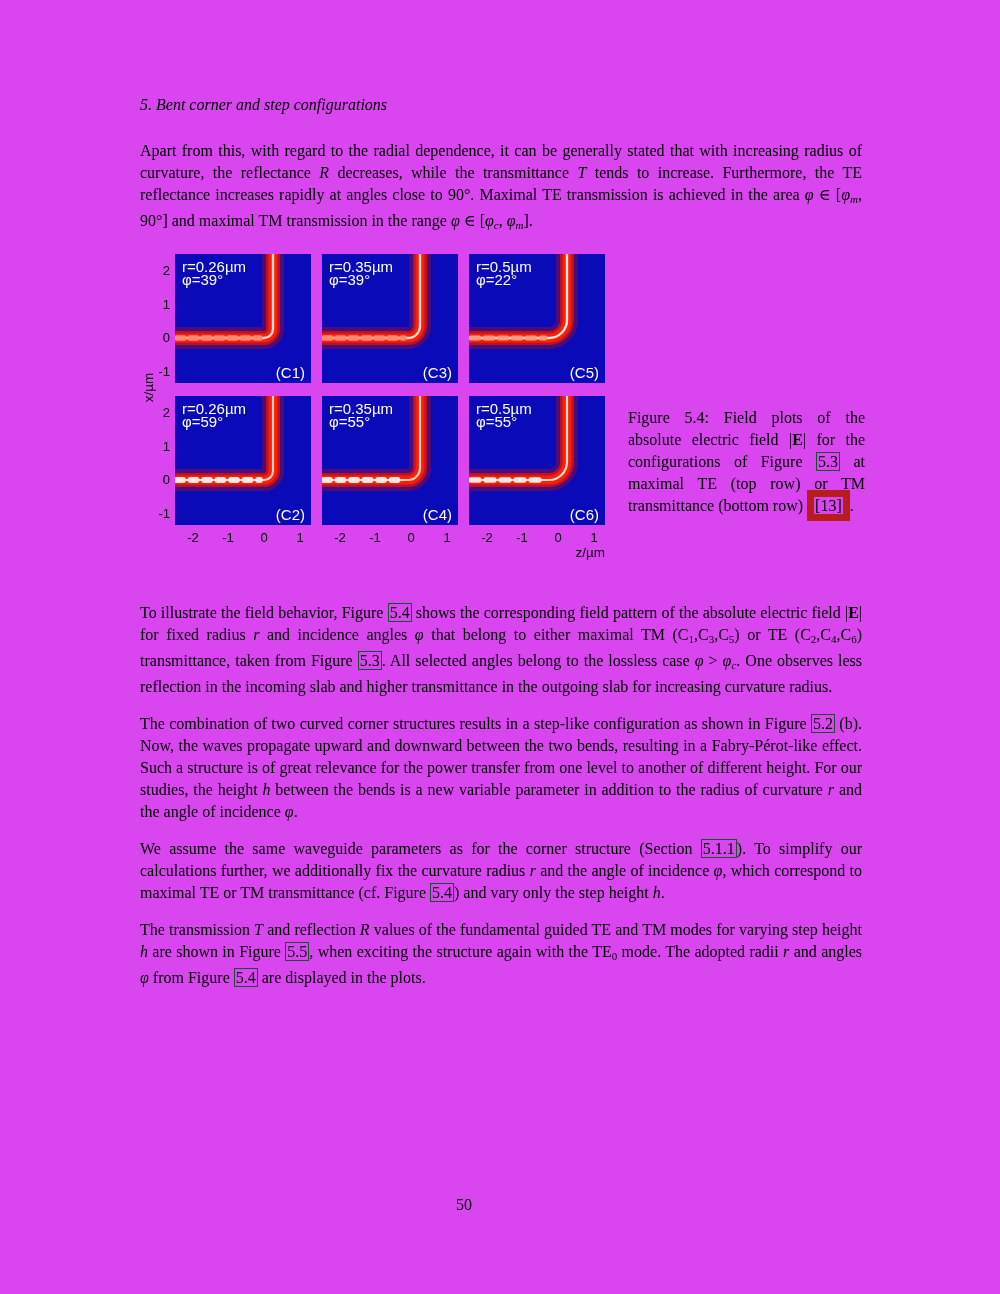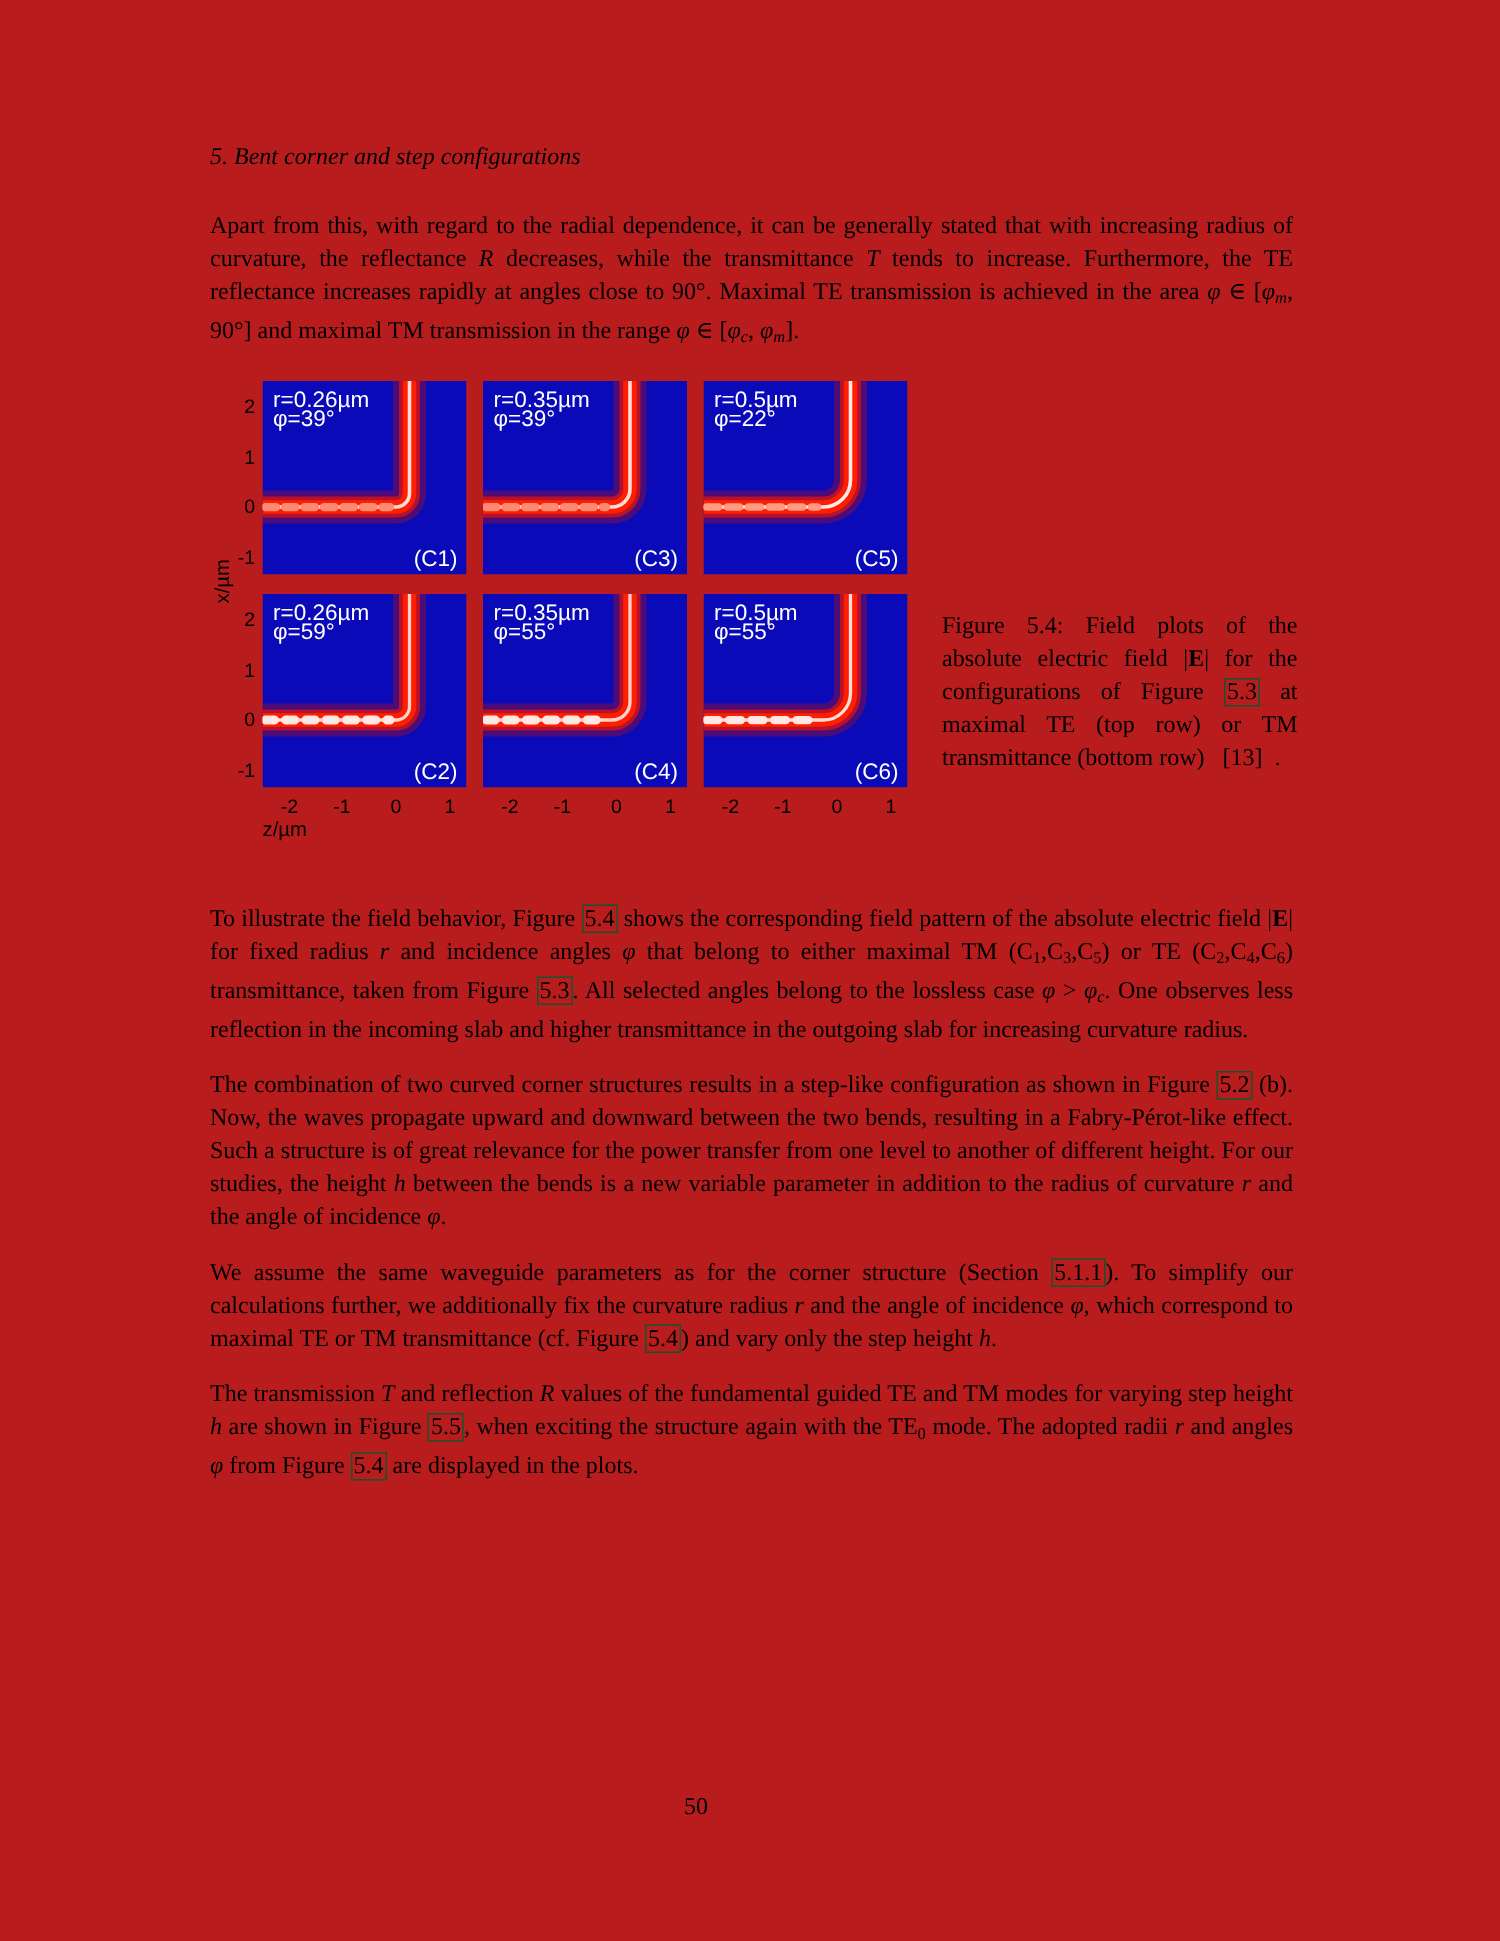--- a/index.html
+++ b/index.html
@@ -2,21 +2,21 @@
 <html><head>
 <meta charset="utf-8">
 <title>Paper page</title>
 <style>
   * { box-sizing: border-box; }
   html, body { margin: 0; padding: 0; }
   body {
     width: 1000px; height: 1294px; background: #ffffff; color: #000;
     font-family: "Liberation Serif", "DejaVu Serif", serif;
   }
-  .page { position: relative; width: 1000px; height: 1294px; overflow: hidden; background:#b91c1c; }
+  .page { position: relative; width: 1000px; height: 1294px; overflow: hidden; background:#d946ef; }
   .content { position: absolute; left: 140px; top: 96px; width: 722px; }
 
   .running-head { font-style: italic; font-size: 16px; margin: 0 0 26px 0; }
 
   p.body-par {
     font-size: 16px; line-height: 22px; text-align: justify; margin: 0 0 15px 0;
   }
 
   .seg-i { font-style: italic; }
   .seg-b { font-weight: bold; }
@@ -35,21 +35,21 @@
   .ann .ln { display: block; }
 
   .tick { position: absolute; font-family: "Liberation Sans", "DejaVu Sans", sans-serif;
           font-size: 13px; color: #000; }
   .ytick { left: 4px; width: 26px; text-align: right; }
   .xtick { top: 276px; width: 26px; text-align: center; }
 
   .ax-ylabel { position: absolute; left: -22px; top: 126px; width: 60px; text-align: center;
                font-family: "Liberation Sans", "DejaVu Sans", sans-serif; font-size: 13.5px;
                transform: rotate(-90deg); }
-  .ax-xlabel { position: absolute; left: 35px; top: 291px; width: 430px; text-align: left;
+  .ax-xlabel { position: absolute; left: 35px; top: 291px; width: 430px; text-align: right;
                font-family: "Liberation Sans", "DejaVu Sans", sans-serif; font-size: 13.5px; }
 
   .caption { position: absolute; left: 488px; top: 153px; width: 237px;
              font-size: 16px; line-height: 22px; text-align: justify; }
 
   .section-heading { font-size: 18px; font-weight: bold; margin: 20px 0 16px 0;
                      font-family: "Liberation Serif", "DejaVu Serif", serif; }
   .section-heading .sec-num { margin-right: 16px; }
 
   .page-number { position: absolute; left: 0; top: 1196px; width: 928px; text-align: center;

